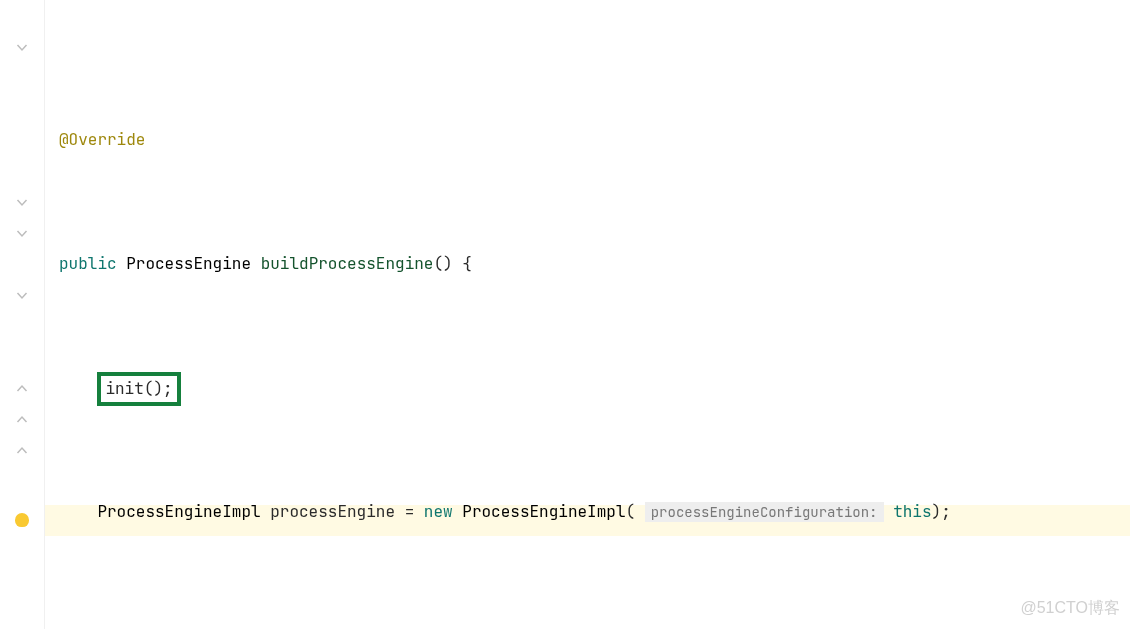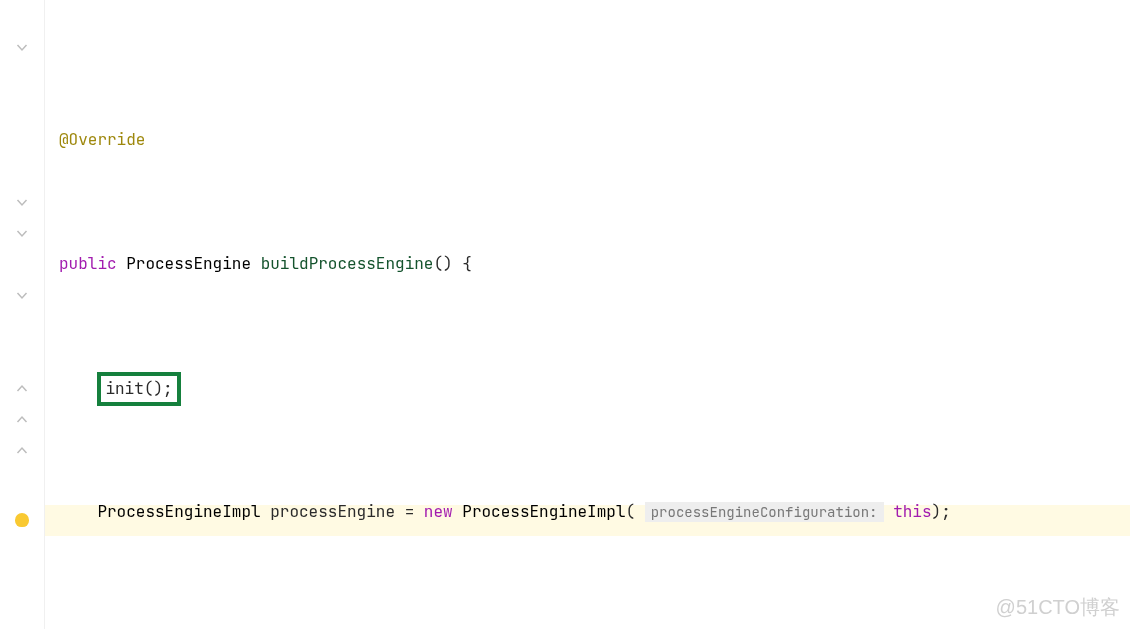--- a/index.html
+++ b/index.html
@@ -49,21 +49,21 @@
   }
   .line { height: 31px; }
   .highlighted-line {
     position: absolute;
     left: 0; right: 0;
     height: 31px;
     background: #fffae3;
     z-index: 0;
   }
   .code-area .line > * { position: relative; z-index: 1; }
-  .kw { color: #a21caf; }
+  .kw { color: #0f766e; }
   .type { color: #000000; }
   .method-decl { color: #14532d; }
   .ann { color: #9e880d; }
   .punct { color: #2b2b2b; }
   .param-hint {
     background: #eeeeee;
     color: #787878;
     border-radius: 0;
     padding: 1px 6px;
     font-size: 14px;
@@ -72,21 +72,21 @@
     border: 4px solid #15803d;
     padding: 0 4px;
     display: inline-block;
     line-height: 26px;
   }
   .watermark {
     position: absolute;
     right: 10px;
     bottom: 6px;
     color: #d0d0d0;
-    font-size: 20px;
+    font-size: 16px;
     font-family: sans-serif;
   }
 </style>
 </head>
 <body>
 
 <div class="editor-wrap">
   <div class="gutter">
     <span class="gutter-icon fold" style="top:41px;">
       <svg width="13" height="13" viewBox="0 0 13 13">

